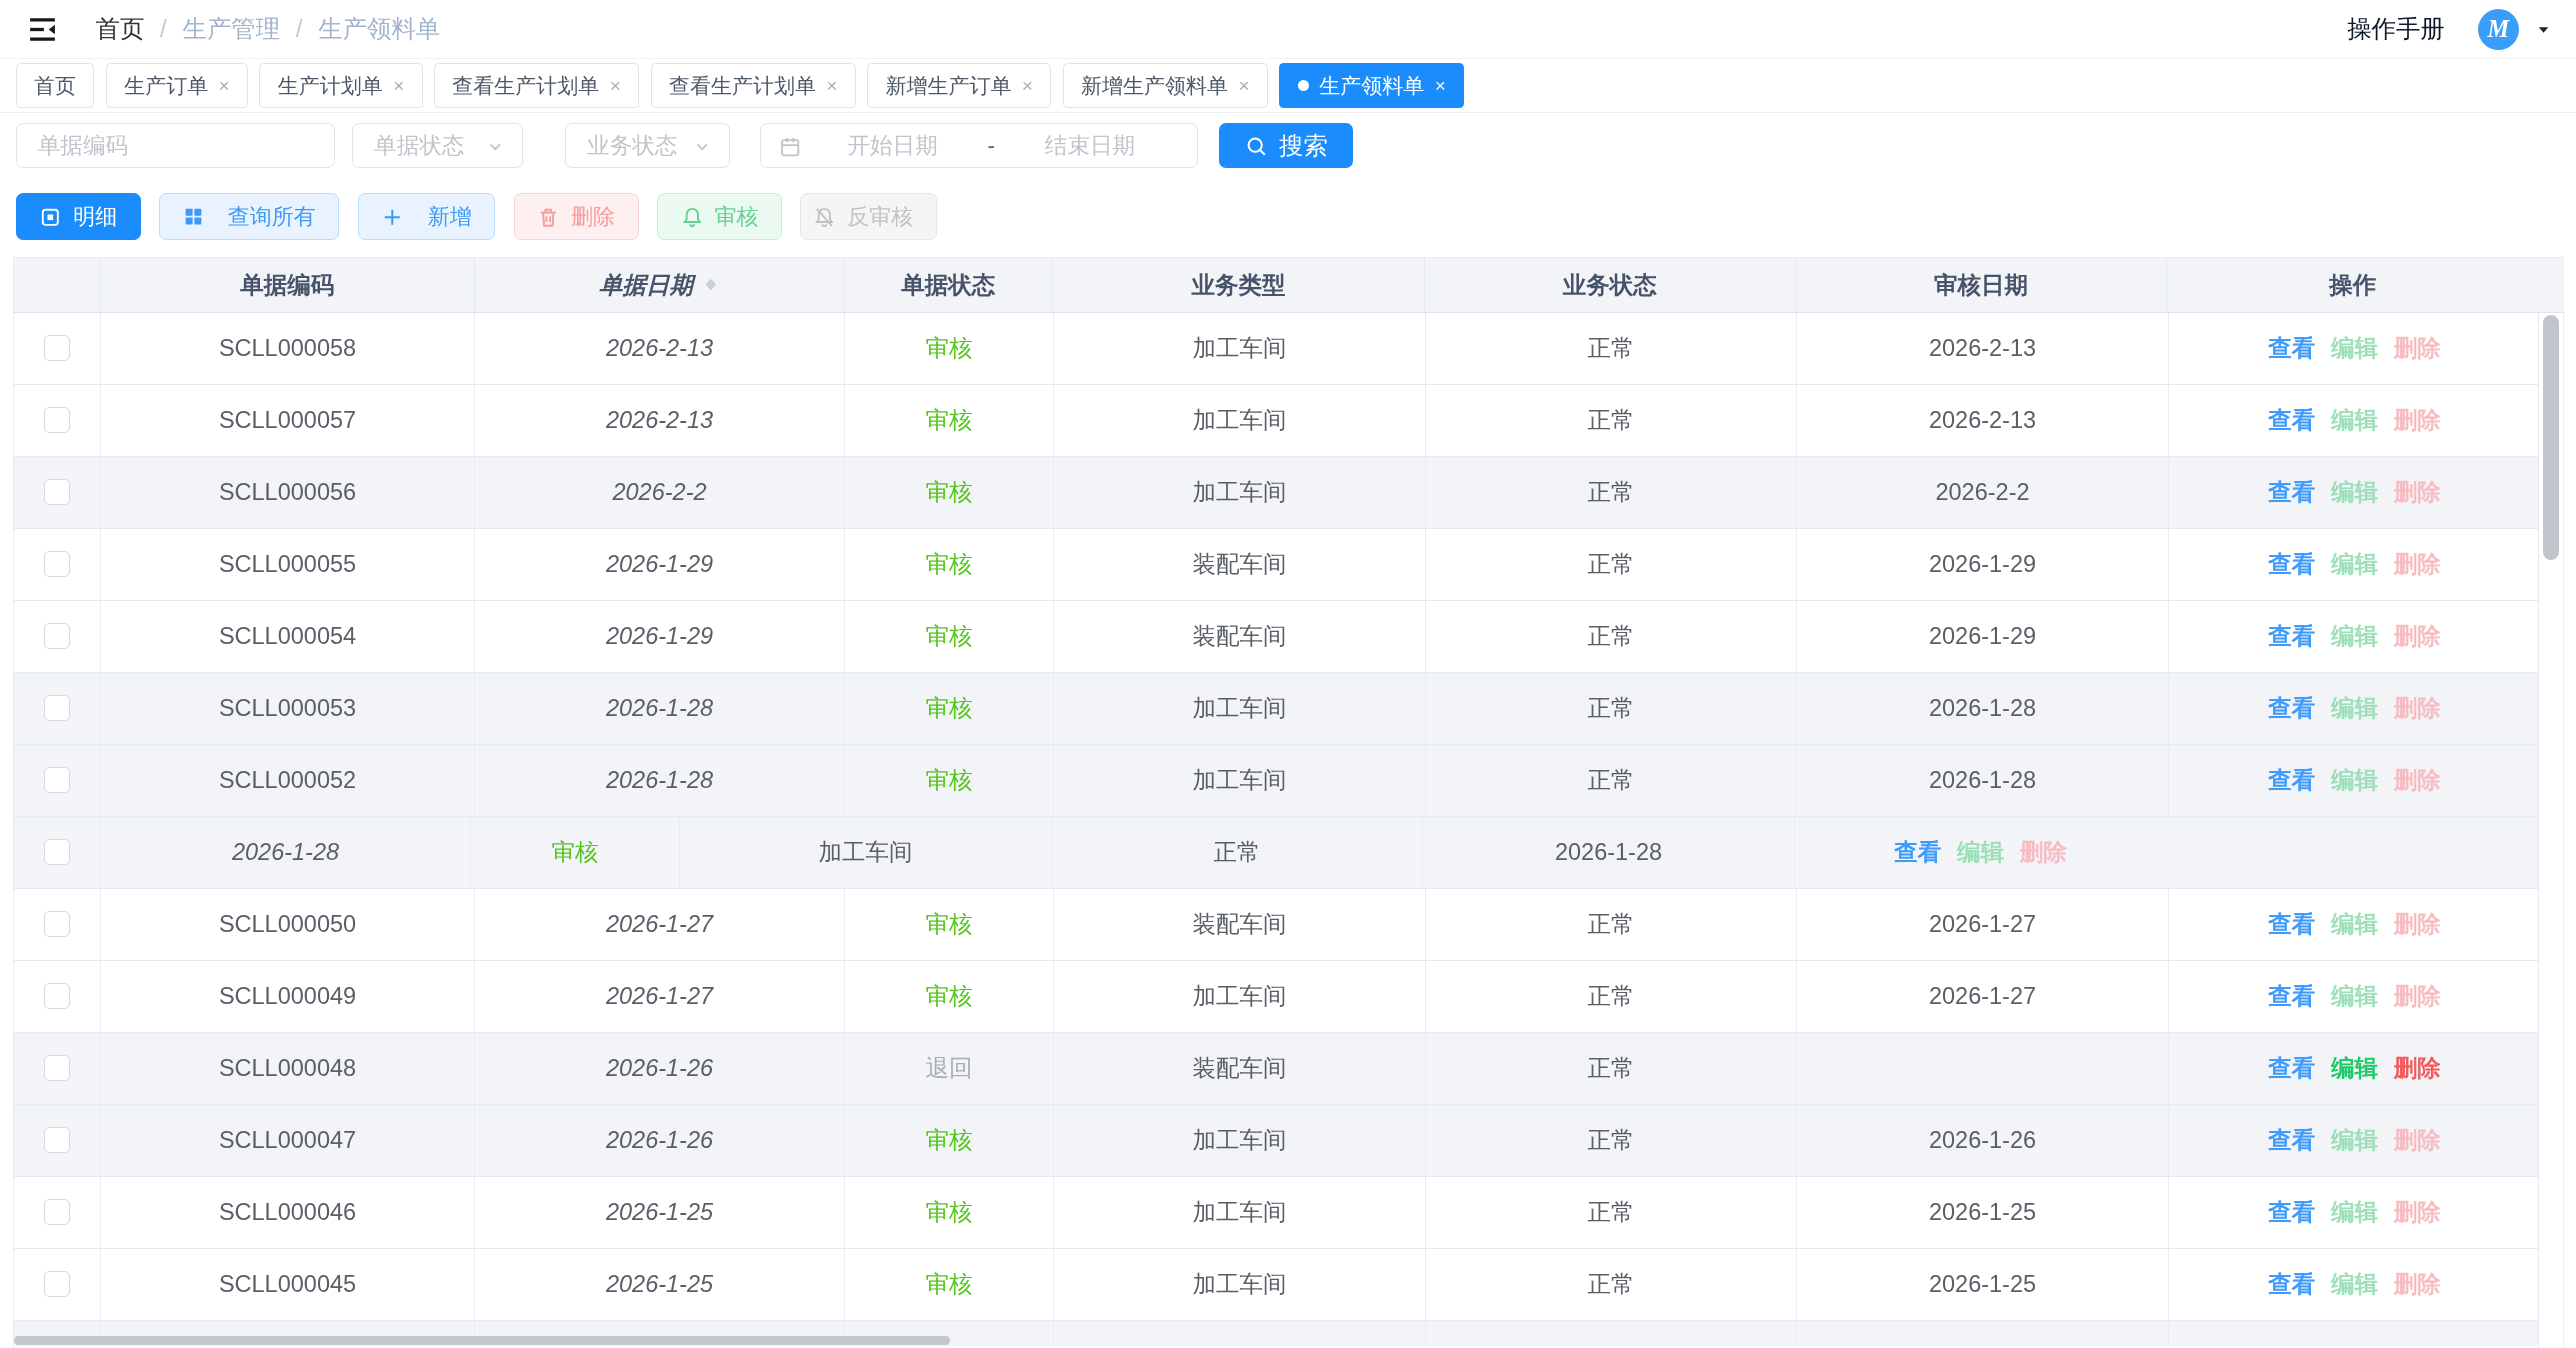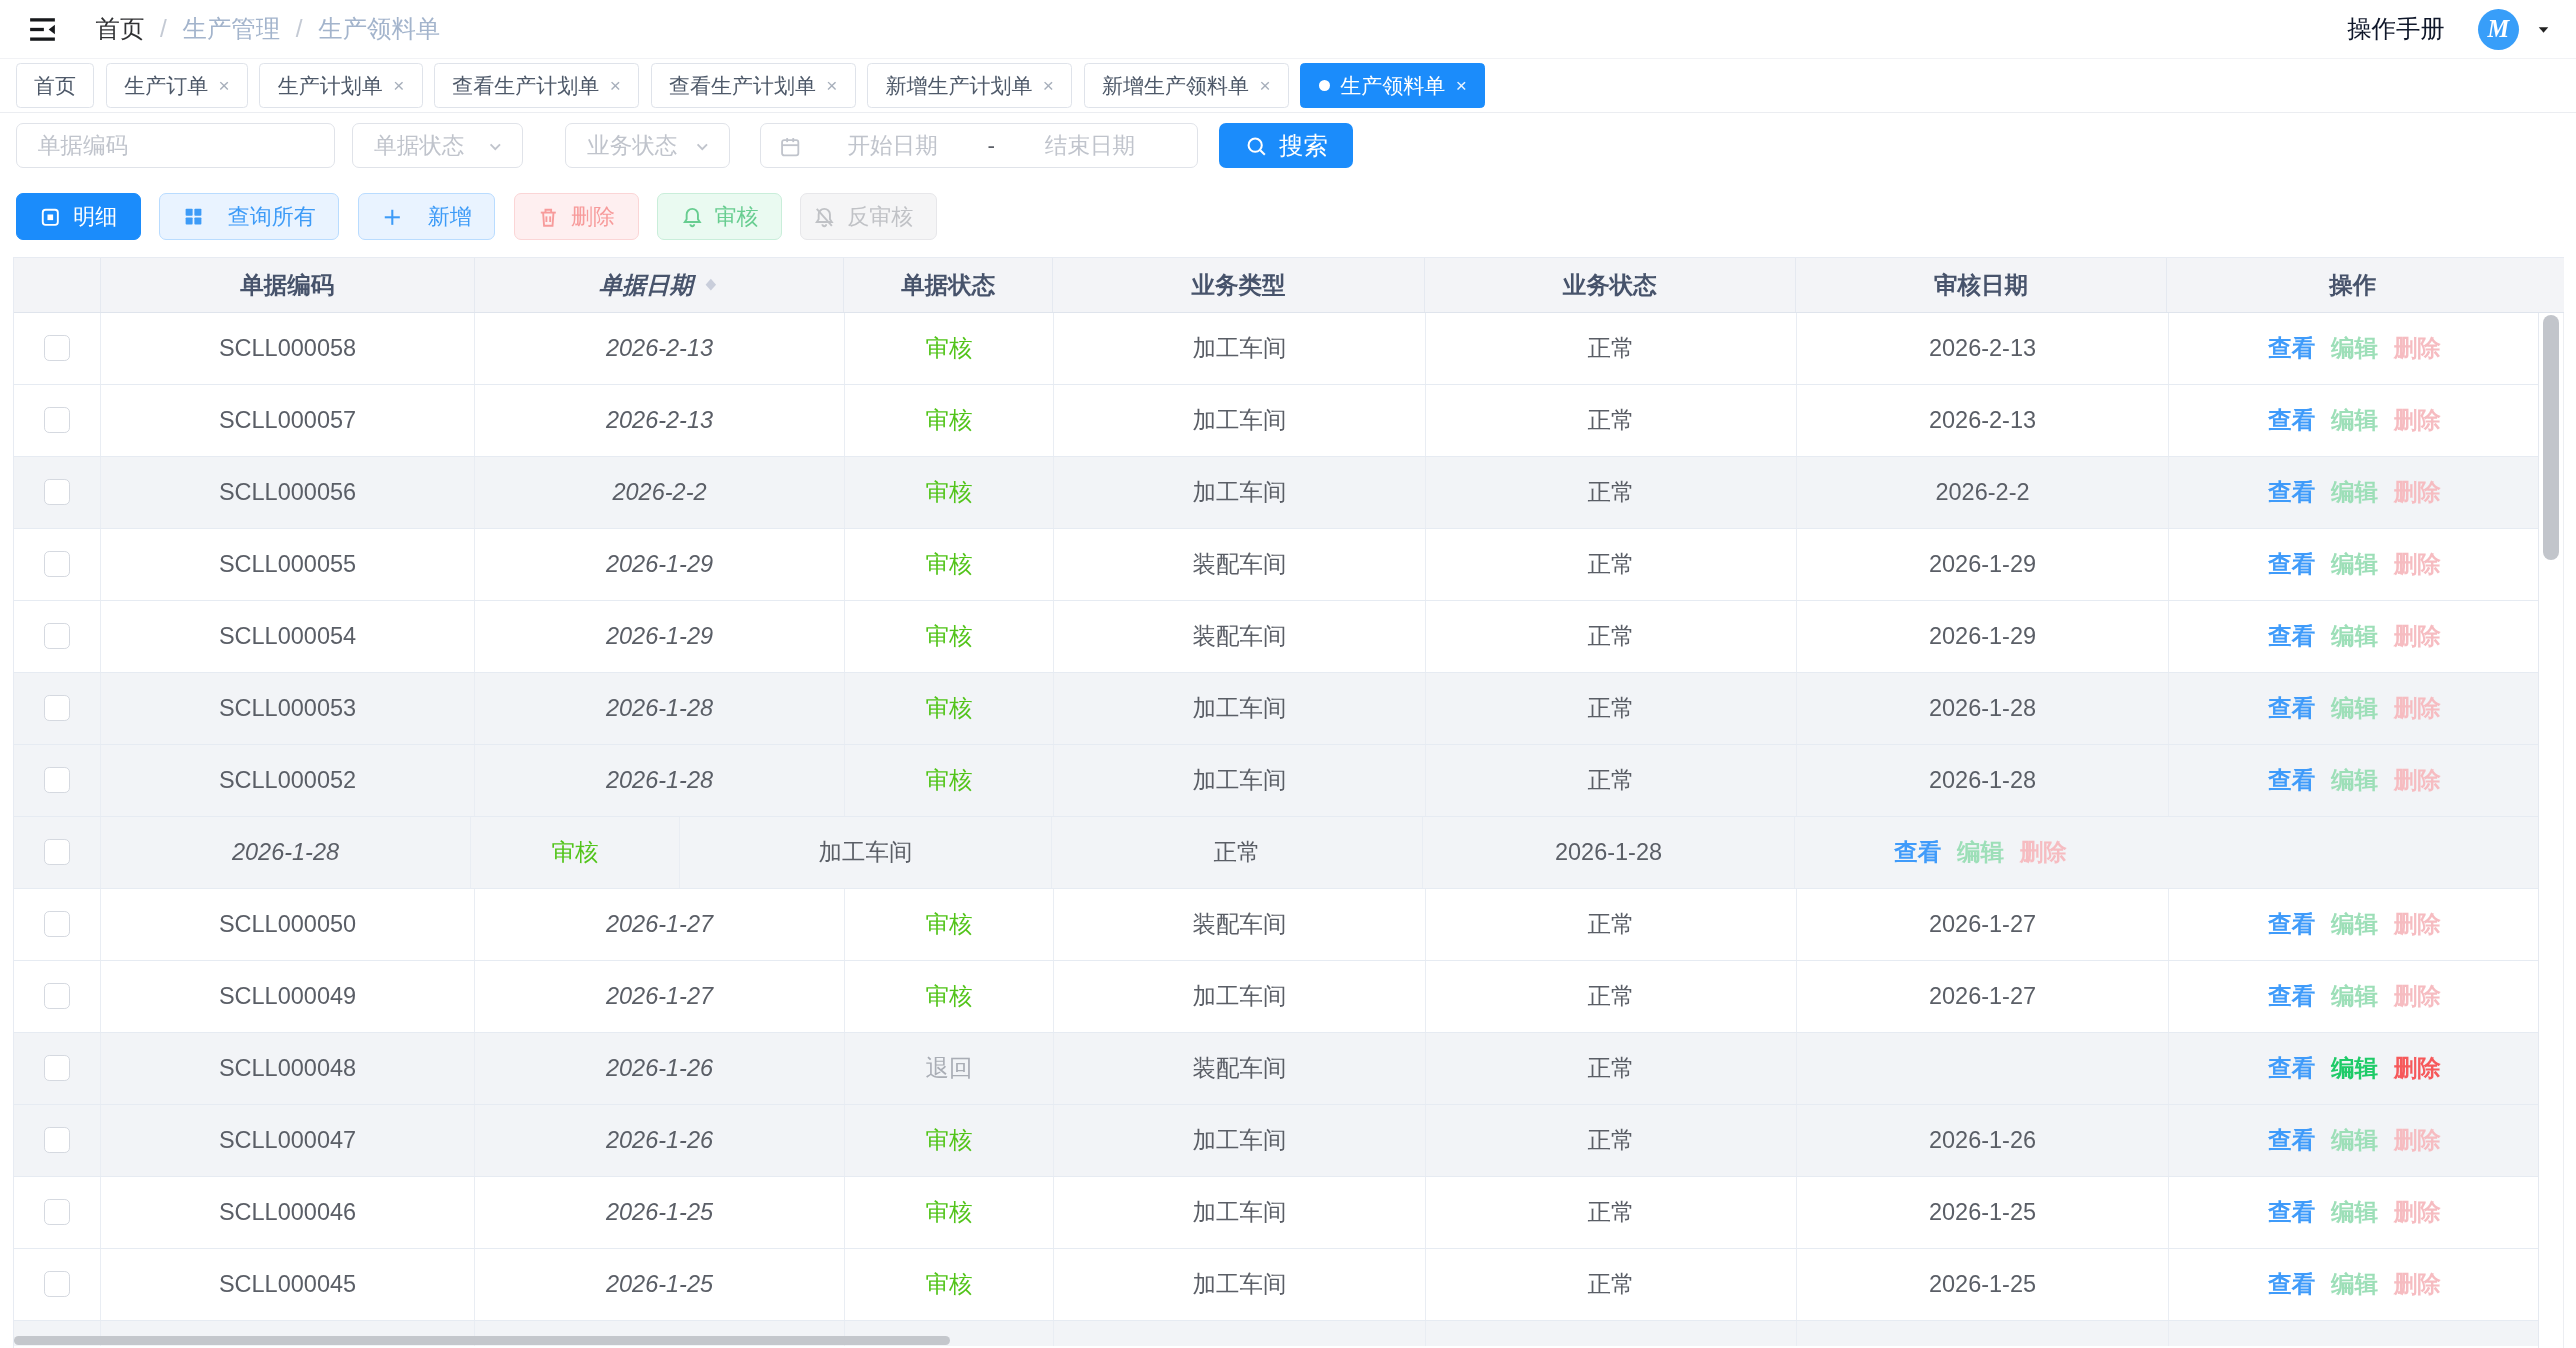--- a/index.html
+++ b/index.html
@@ -138,21 +138,21 @@
     </div>
     <div class="tab">
       <span>查看生产计划单</span>
       <span class="tab-close">×</span>
     </div>
     <div class="tab">
       <span>查看生产计划单</span>
       <span class="tab-close">×</span>
     </div>
     <div class="tab">
-      <span>新增生产计划单</span>
+      <span>新增生产订单</span>
       <span class="tab-close">×</span>
     </div>
     <div class="tab">
       <span>新增生产领料单</span>
       <span class="tab-close">×</span>
     </div>
     <div class="tab active">
       <span class="tab-dot"></span>
       <span>生产领料单</span>
       <span class="tab-close">×</span>

